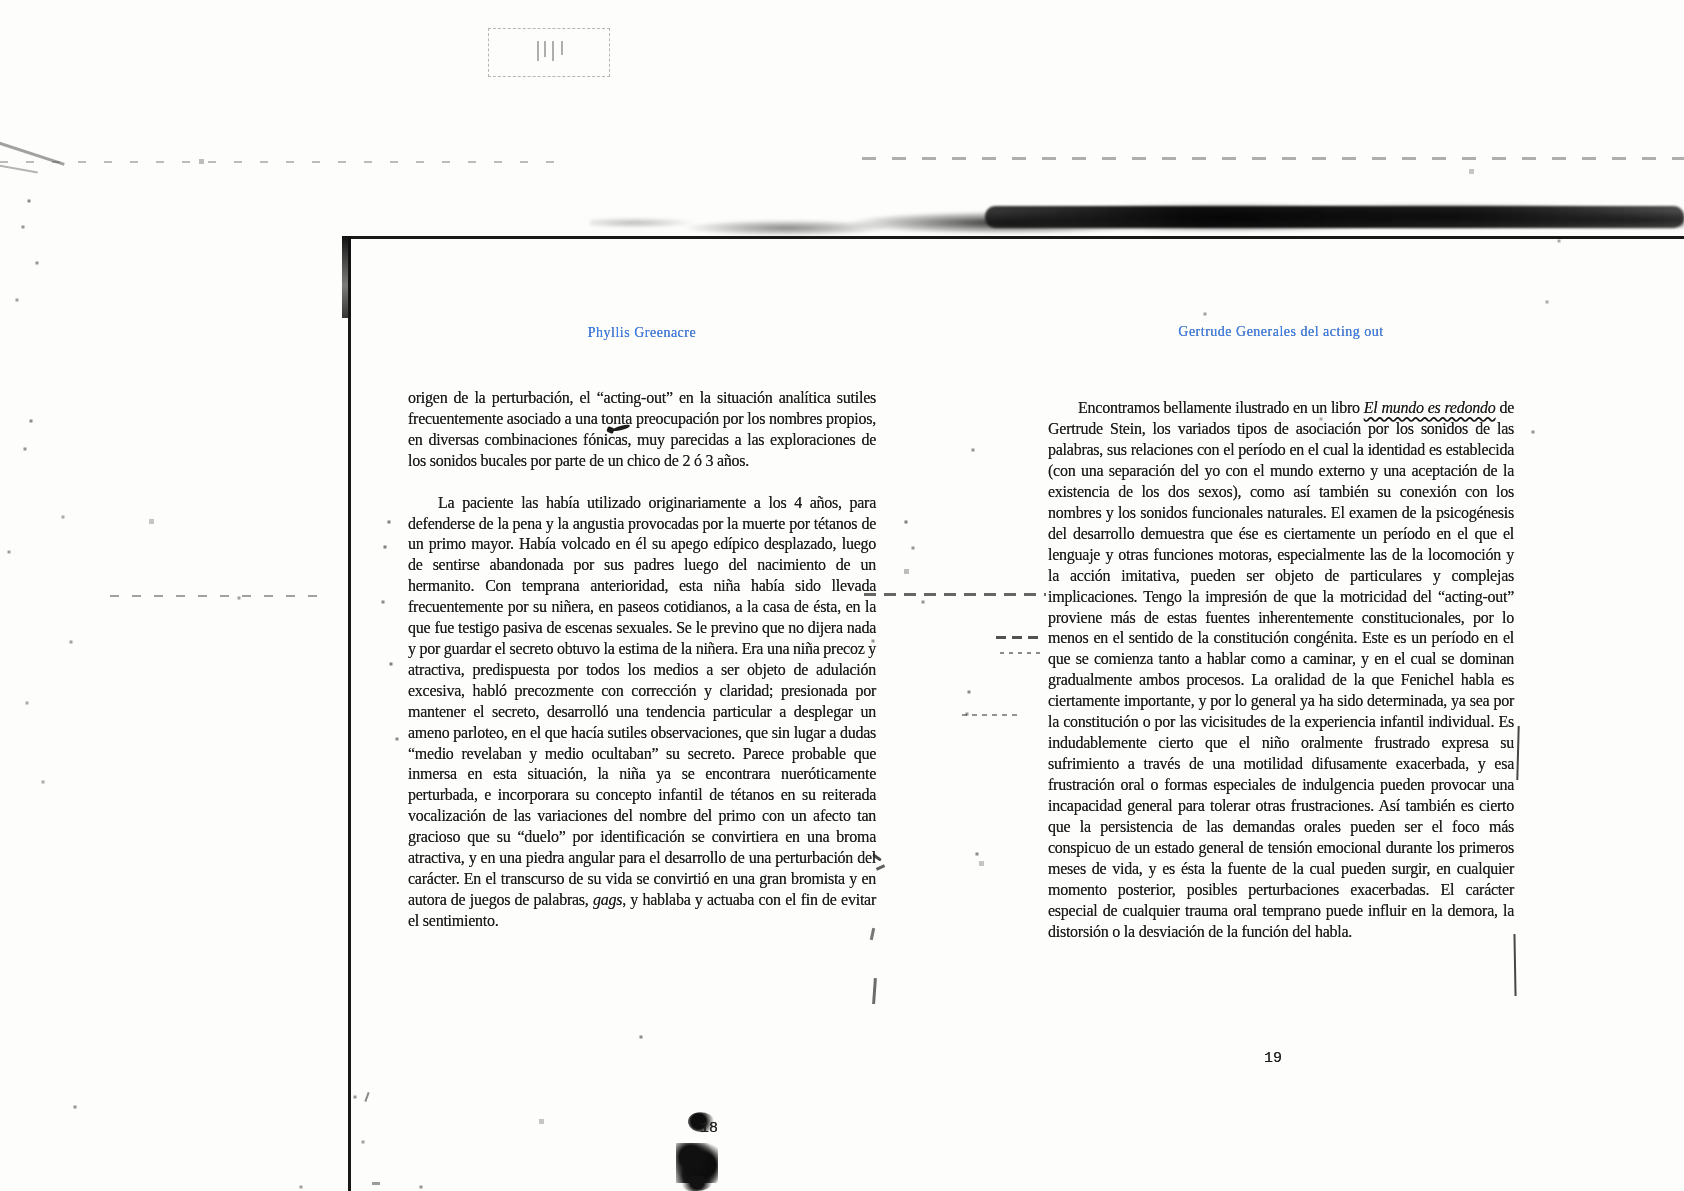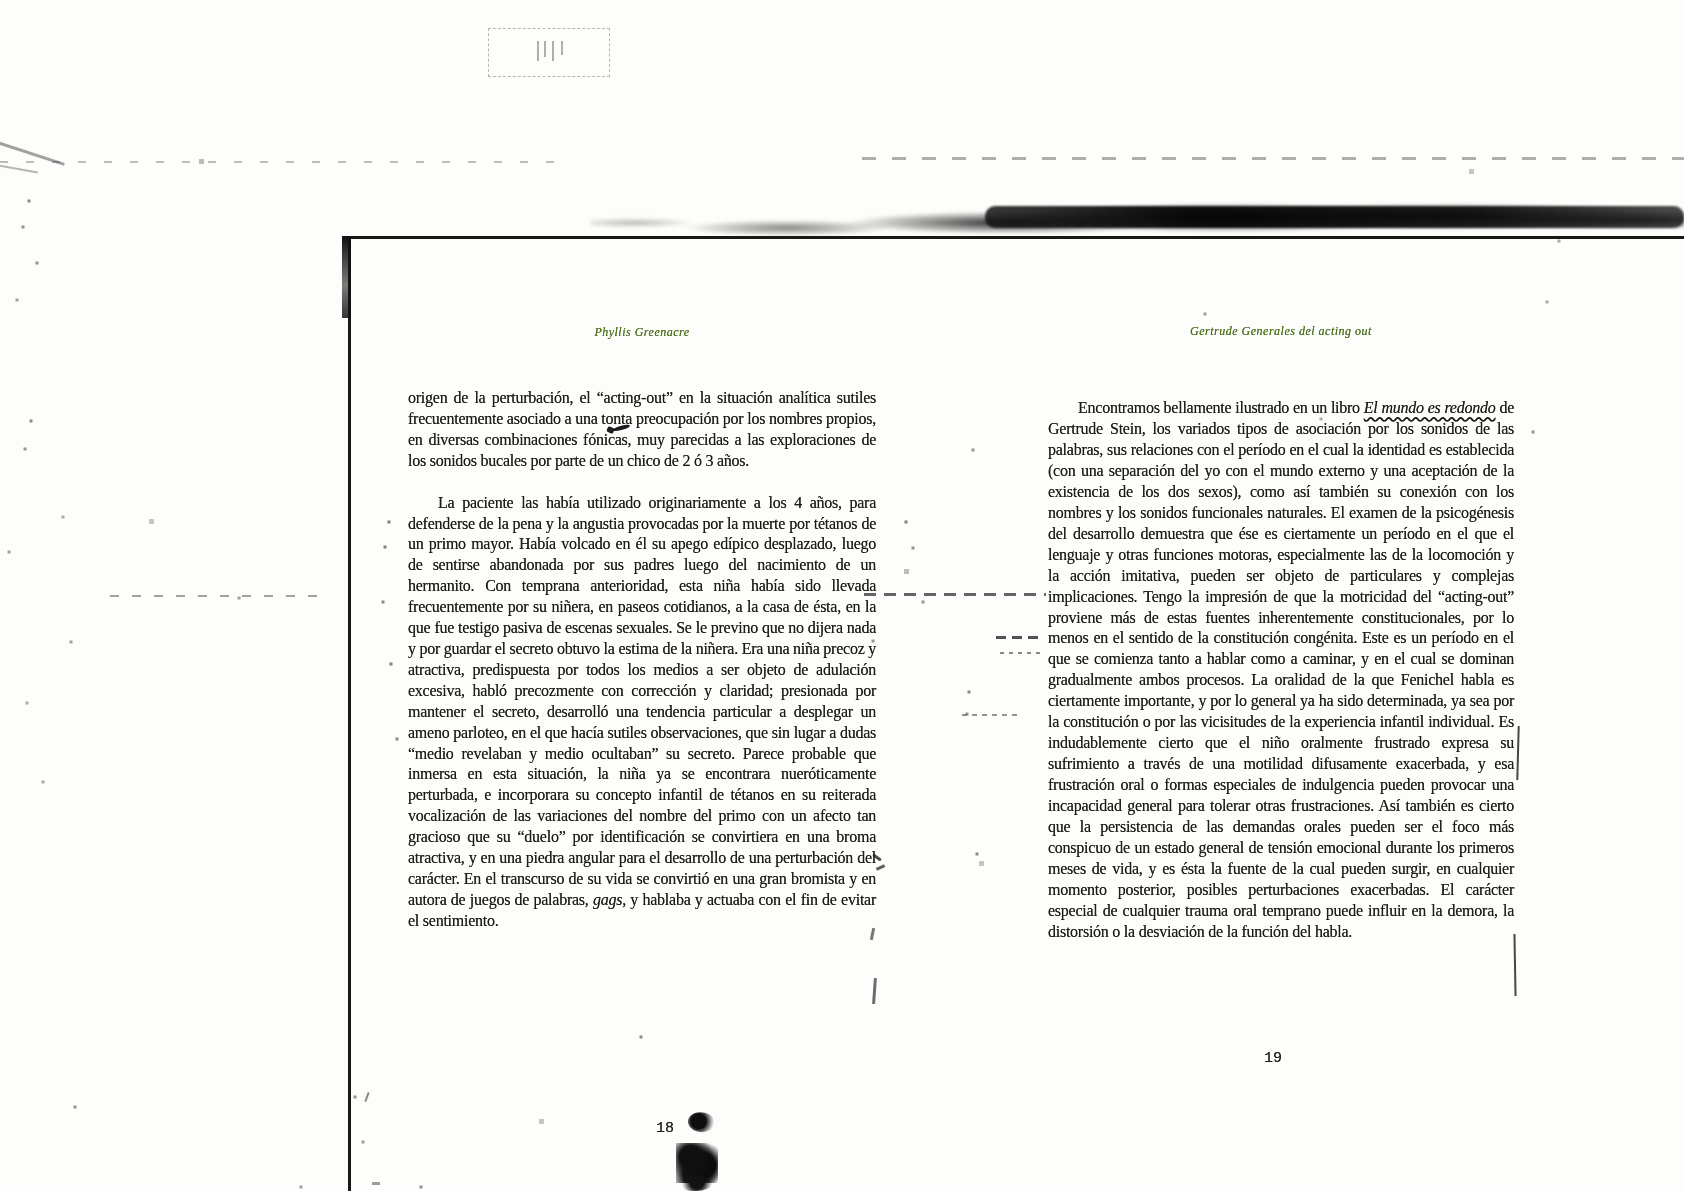--- a/index.html
+++ b/index.html
@@ -97,42 +97,42 @@
   }
   .speckles-2 {
     left:0; top:0; width:3px; height:3px; background:transparent; filter:blur(.4px);
     box-shadow:
       150px 520px 0 1px rgba(70,70,70,.3), 905px 570px 0 1px rgba(70,70,70,.35),
       540px 1120px 0 1px rgba(70,70,70,.3), 1470px 170px 0 1px rgba(70,70,70,.3),
       200px 160px 0 1px rgba(70,70,70,.35), 980px 862px 0 1px rgba(70,70,70,.3);
   }
   
   .page-header {
-    position:absolute; font-style:italic; font-size:12px; color:#4d7c0f;
+    position:absolute; font-size:14px; color:#3b82f6;
     letter-spacing:.5px; text-align:center;
     text-shadow:0 0 .4px rgba(30,30,30,.7);
   }
   .header-left  { left:408px; top:325px; width:468px; }
   .header-right { left:1048px; top:324px; width:466px; }
   .text-col {
     position:absolute; text-align:justify; color:#1c1c1a;
     font-size:16px; letter-spacing:-0.25px;
     text-shadow:0 0 .45px rgba(25,25,25,.75);
   }
   .col-left  { left:408px; top:388px; width:468px; line-height:20.9px; }
   .col-right { left:1048px; top:398px; width:466px; line-height:20.95px; }
   .text-col p { margin:0; }
   .text-col p + p { margin-top:21px; }
   .text-col p.indent { text-indent:30px; }
   .u { text-decoration-thickness:1.6px; text-underline-offset:2px; text-decoration-color:#2a2a2a; }
   .it { font-style:italic; }
   .wavy { text-decoration:underline; text-decoration-style:wavy; text-decoration-thickness:1.1px; text-underline-offset:3px; text-decoration-color:#333; }
   .it.wavy { text-decoration:underline wavy; }
   .page-number { position:absolute; font-size:15px; color:#1e1e1c; text-shadow:0 0 .4px rgba(25,25,25,.7);font-family:Liberation Mono, monospace; }
-  .pn-left  { left:656px; top:1120px; }
+  .pn-left  { left:700px; top:1120px; }
   .pn-right { left:1264px; top:1050px; }
 </style>
 </head>
 <body>
 
 <div class="artifact smudge-band"></div>
 <div class="artifact smudge-core"></div>
 <div class="artifact page-top-line"></div>
 <div class="artifact page-left-line"></div>
 <div class="artifact corner-blob"></div>

